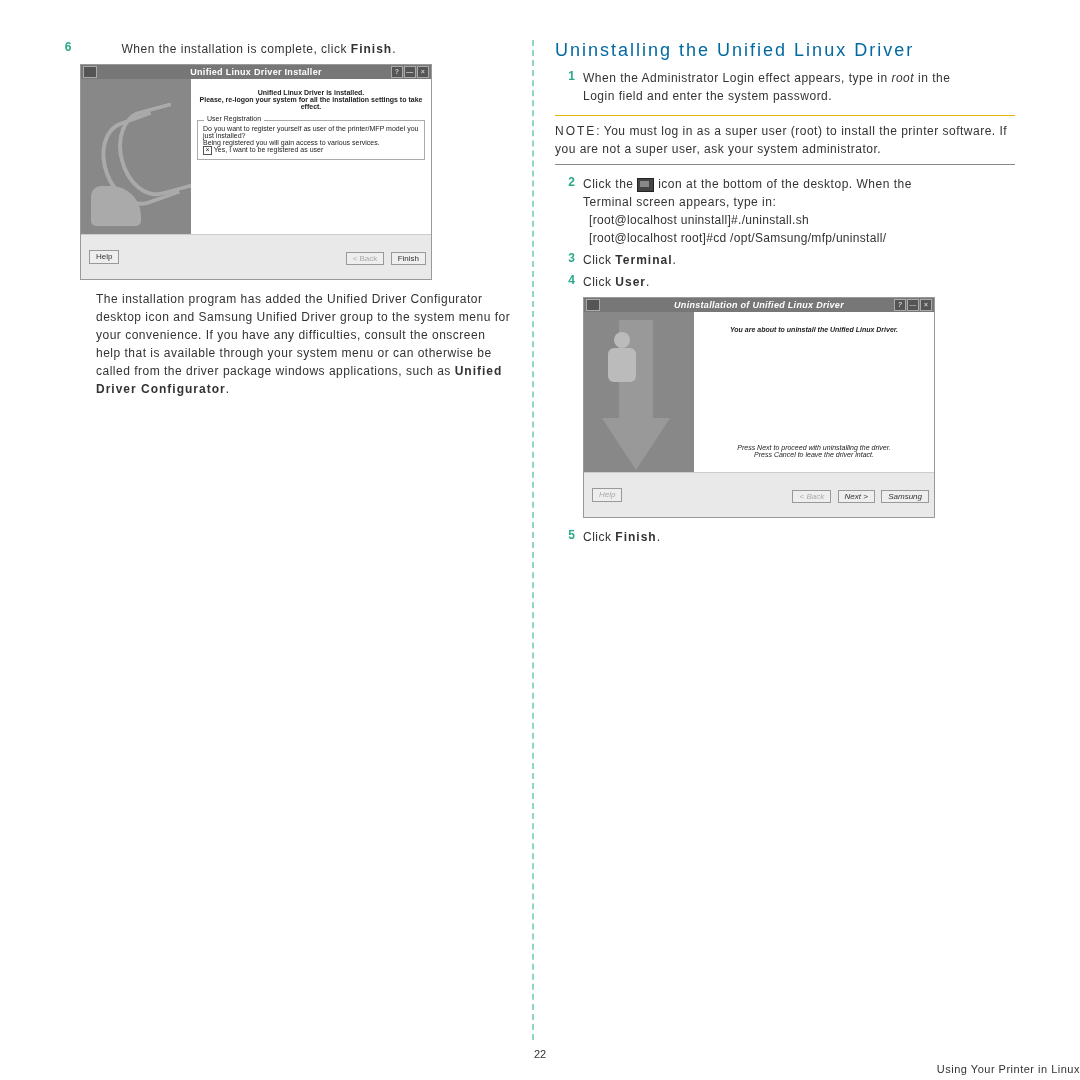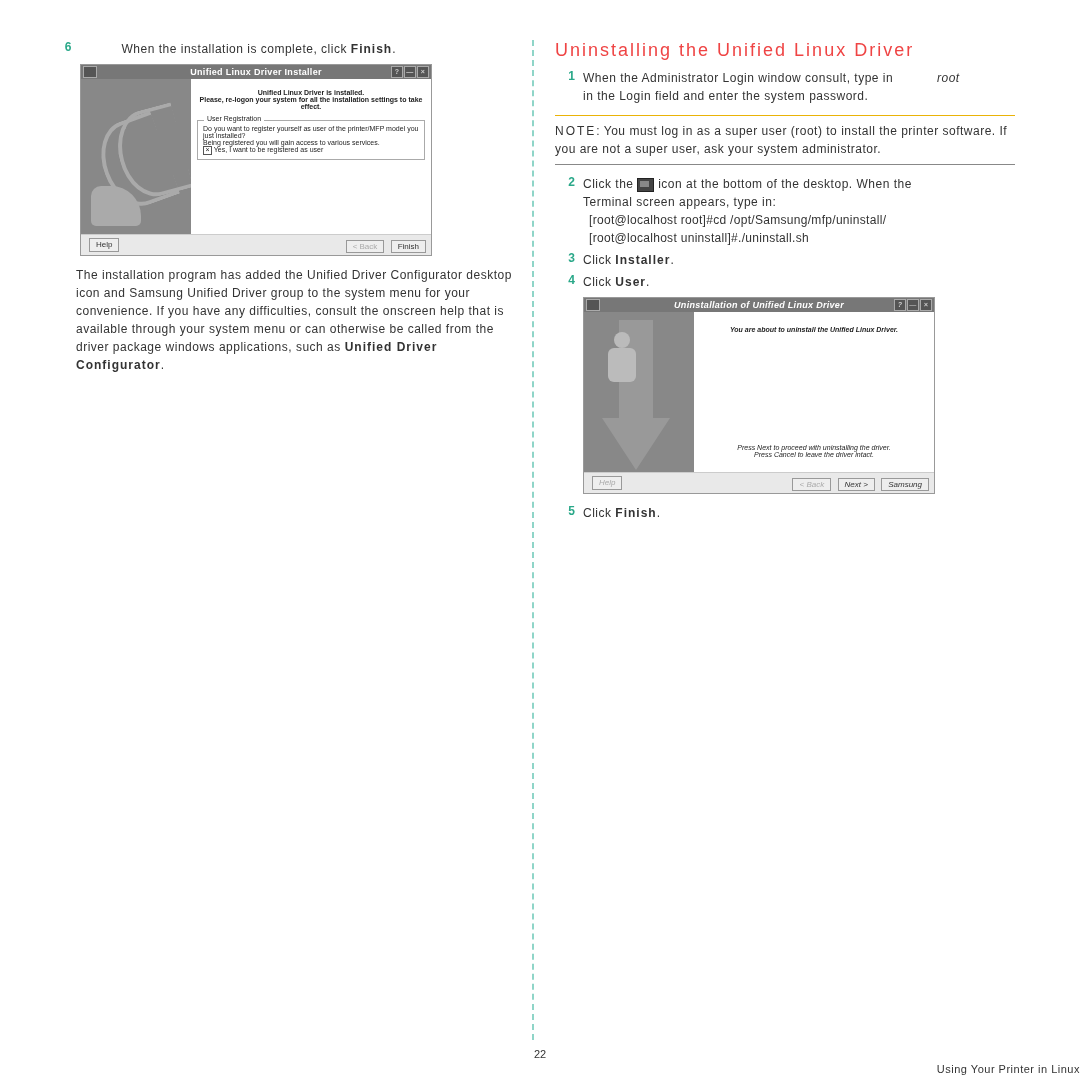--- a/index.html
+++ b/index.html
@@ -52,46 +52,45 @@
     margin-bottom: 4px;
     display: flex;
     gap: 8px;
   }
   .bold {
     font-weight: bold;
     letter-spacing: 1px;
   }
   .italic {
     font-style: italic;
-    margin-left: 40px;
   }
   .heading {
     font-size: 18px;
     letter-spacing: 2px;
     margin-bottom: 8px;
-    color: #ef4444;
+    color: #0369a1;
   }
   .noteblock {
     border-top: 1px solid #eab308;
     border-bottom: 1px solid #888;
     padding: 6px 0;
     margin: 10px 0;
     letter-spacing: 0.5px;
     line-height: 1.5;
   }
   .notelabel {
     font-variant: small-caps;
     letter-spacing: 2px;
   }
   .codeline {
     margin-left: 6px;
     letter-spacing: 0.3px;
   }
   .paragraph {
-    margin-left: 24px;
+    margin-left: 44px;
     margin-top: 10px;
     letter-spacing: 0.5px;
     line-height: 1.5;
   }
   
   .shot {
     margin: 6px 0 6px 28px;
     border: 1px solid #999;
     background: #e9e9e9;
   }
@@ -144,21 +143,21 @@
   }
   .shotright {
     flex: 1;
     background: #fff;
     padding: 4px 6px;
     font-size: 7px;
     color: #222;
   }
   .shotfooter {
     border-top: 1px solid #ccc;
-    padding: 3px 5px;
+    padding: 15px 5px;
     display: flex;
     justify-content: space-between;
     background: #e9e9e9;
   }
   .btn {
     border: 1px solid #999;
     background: #eee;
     font-size: 8px;
     padding: 1px 6px;
     margin-left: 3px;
@@ -314,41 +313,41 @@
   </div>
 
   <div class="divider"></div>
 
   <div class="col">
     <div class="heading">Uninstalling the Unified Linux Driver</div>
 
     <div class="steprow">
       <span class="stepnum">1</span>
       <span class="steptext-right">
-        <span>When the Administrator Login window consult, type in </span><span class="italic">root</span><span> in the Login field and enter the system password.</span>
+        <span>When the Administrator Login effect appears, type in </span><span class="italic">root</span><span> in the Login field and enter the system password.</span>
       </span>
     </div>
 
     <div class="noteblock">
       <span class="notelabel">NOTE</span><span>: You must log in as a super user (root) to install the printer software. If you are not a super user, ask your system administrator.</span>
     </div>
 
     <div class="steprow">
       <span class="stepnum">2</span>
       <span class="steptext-right">
         <span>Click the </span><span class="deskicon"></span><span> icon at the bottom of the desktop. When the Terminal screen appears, type in:</span>
+        <div class="codeline">[root@localhost uninstall]#./uninstall.sh</div>
         <div class="codeline">[root@localhost root]#cd /opt/Samsung/mfp/uninstall/</div>
-        <div class="codeline">[root@localhost uninstall]#./uninstall.sh</div>
       </span>
     </div>
 
     <div class="steprow">
       <span class="stepnum">3</span>
       <span class="steptext-right">
-        <span>Click </span><span class="bold">Installer</span><span>.</span>
+        <span>Click </span><span class="bold">Terminal</span><span>.</span>
       </span>
     </div>
 
     <div class="steprow">
       <span class="stepnum">4</span>
       <span class="steptext-right">
         <span>Click </span><span class="bold">User</span><span>.</span>
       </span>
     </div>
 

